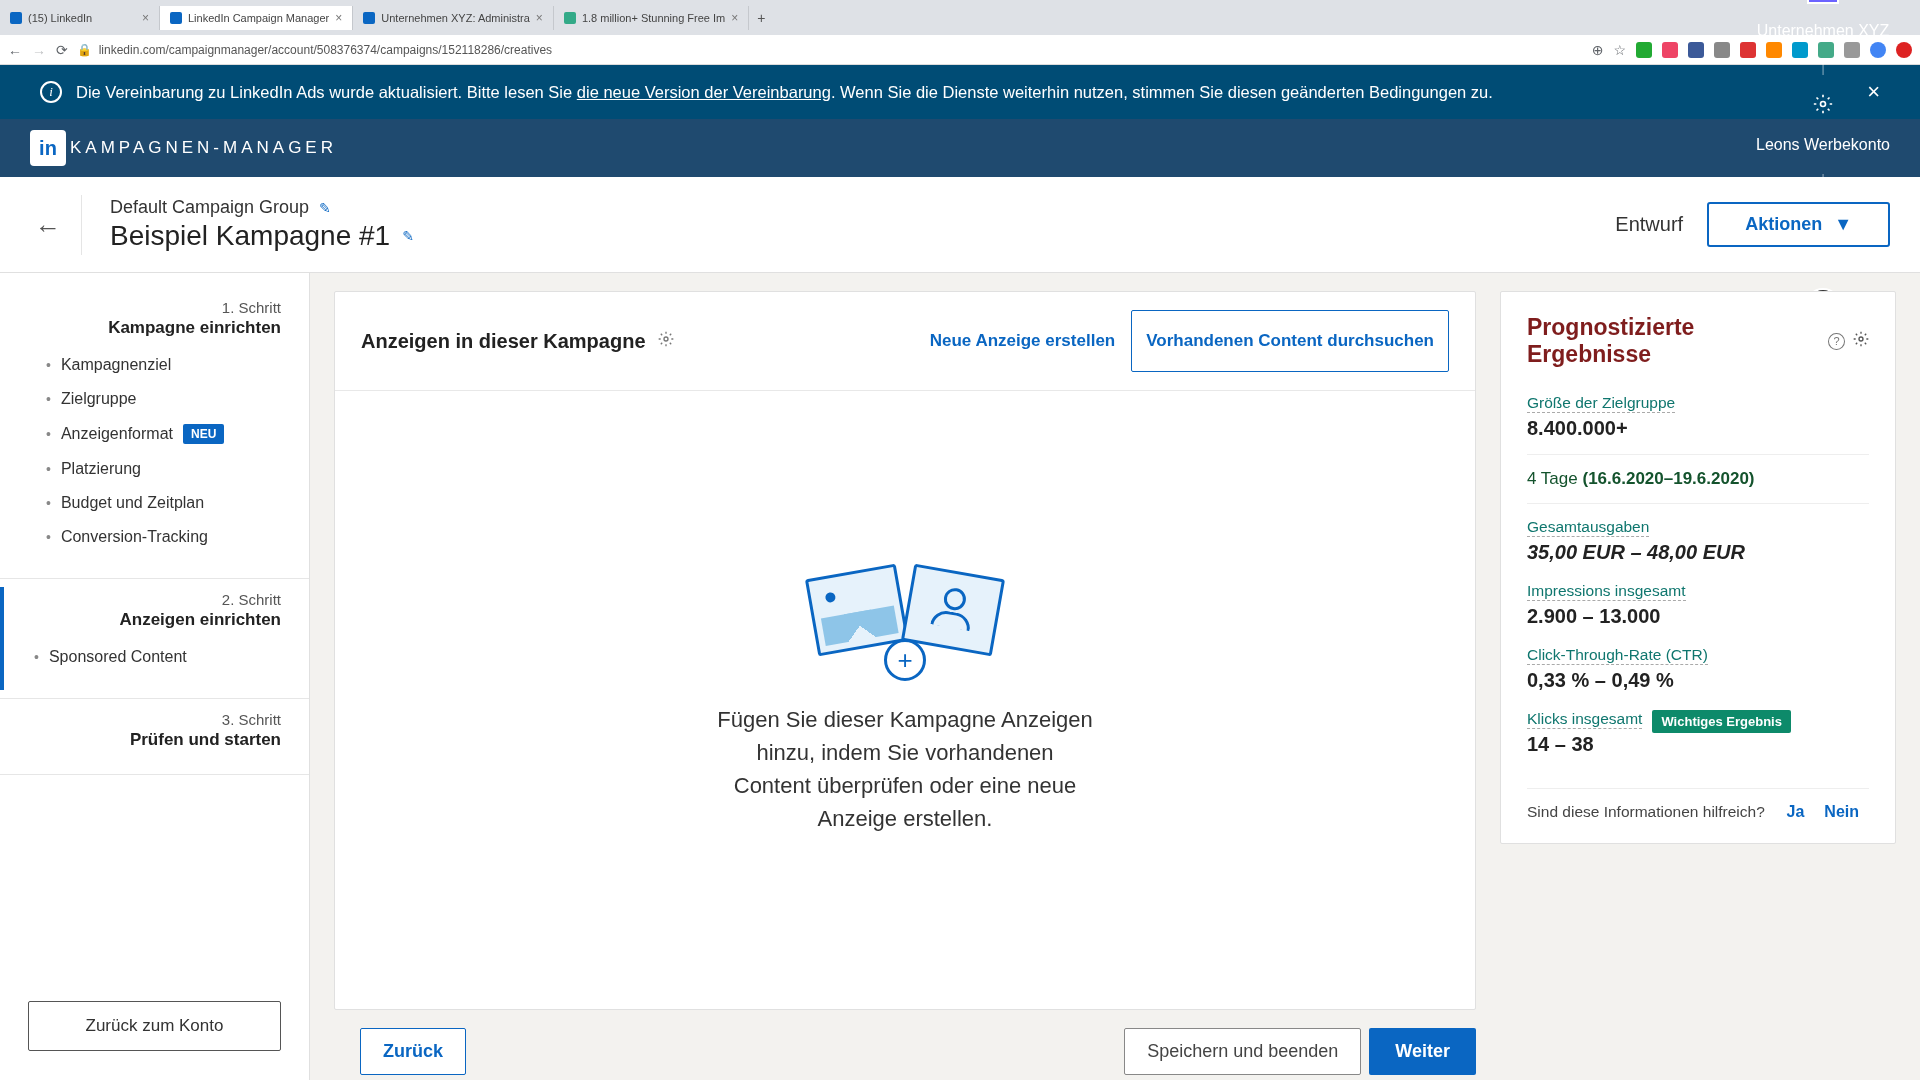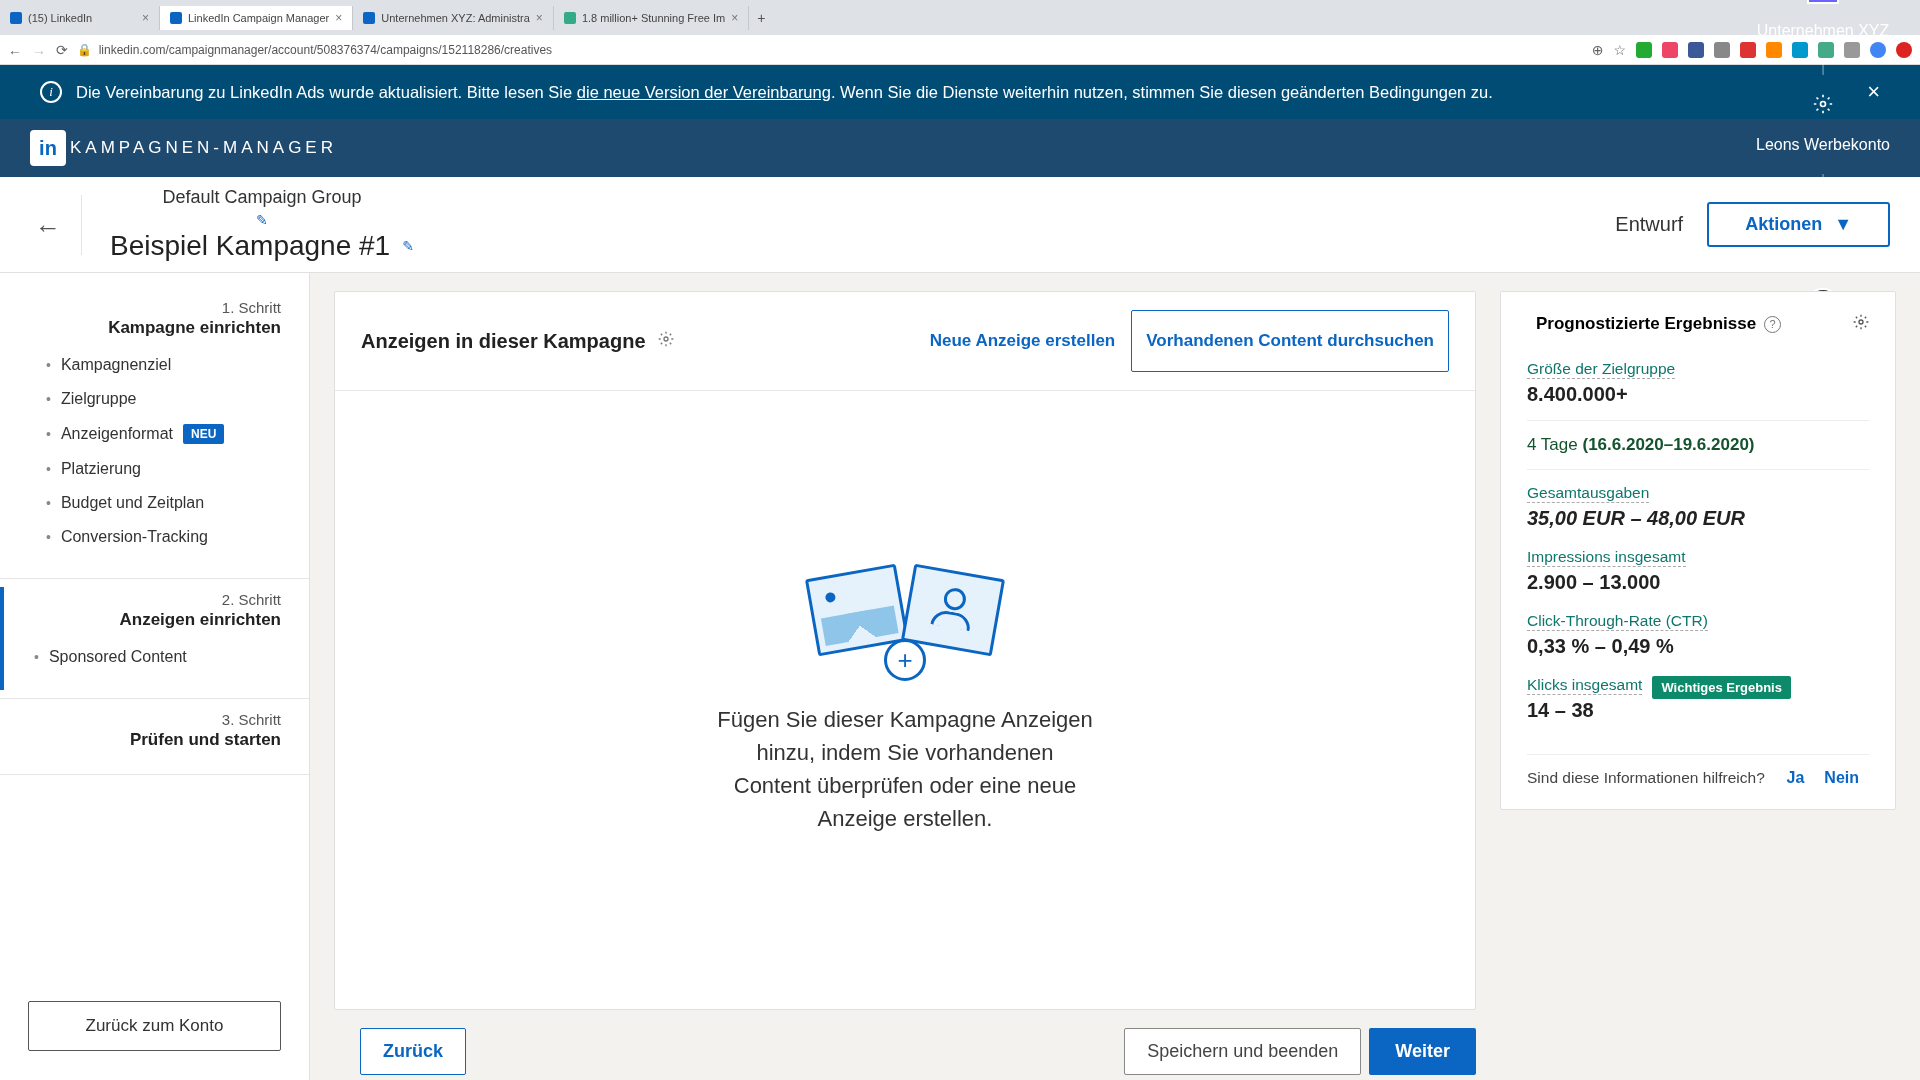--- a/index.html
+++ b/index.html
@@ -37,21 +37,21 @@
 .gear-btn { color: #fff; cursor: pointer; }
 .help-btn { width: 26px; height: 26px; border: 2px solid #fff; border-radius: 50%; display: flex; align-items: center; justify-content: center; font-size: 15px; cursor: pointer; }
 .avatar { width: 36px; height: 36px; border-radius: 50%; border: 2px solid #fff; background: #333 center/cover; overflow:hidden; display:flex; align-items:center; justify-content:center;}
 .avatar svg{width:100%;height:100%;}
 
 
 .sub-header { background: #fff; height: 96px; display: flex; align-items: center; padding: 0 30px; border-bottom: 1px solid #e0e0e0; }
 .back-arrow { font-size: 26px; color: #555; cursor: pointer; padding: 0 20px 0 5px; }
 .sh-divider { width: 1px; height: 60px; background: #e5e5e5; margin-right: 28px; }
 .campaign-info { display: flex; flex-direction: column; gap: 2px; }
-.campaign-group { font-size: 18px; color: #333; display: flex; align-items: center; gap: 4px; flex-direction: column; }
+.campaign-group { font-size: 18px; color: #333; display: flex; align-items: center; gap: 10px; }
 .campaign-name { font-size: 28px; font-weight: 400; color: #222; display: flex; align-items: center; gap: 12px; }
 .edit-icon { color: #0a66c2; font-size: 14px; cursor: pointer; }
 .sub-header-right { margin-left: auto; display: flex; align-items: center; gap: 24px; }
 .draft-label { font-size: 20px; color: #333; }
 .actions-btn { border: 2px solid #0a66c2; color: #0a66c2; background: #fff; padding: 10px 36px; font-size: 18px; font-weight: 600; border-radius: 3px; cursor: pointer; display: flex; align-items: center; gap: 12px; }
 
 
 .main { display: flex; height: calc(1080px - 24px - 30px - 52px - 58px - 96px); }
 
 
@@ -92,21 +92,21 @@
 .footer-btns { display: flex; gap: 8px; margin-top: 18px; padding-left: 26px; }
 .footer-btns .spacer { flex: 1; }
 .btn-outline-blue { border: 1.5px solid #0a66c2; color: #0a66c2; background: #fff; padding: 12px 22px; font-size: 18px; font-weight: 600; cursor: pointer; border-radius: 2px; }
 .btn-outline-gray { border: 1.5px solid #888; color: #444; background: #fff; padding: 12px 22px; font-size: 18px; font-weight: 500; cursor: pointer; border-radius: 2px; }
 .btn-primary { border: none; color: #fff; background: #0a66c2; padding: 12px 26px; font-size: 18px; font-weight: 600; cursor: pointer; border-radius: 2px; }
 
 
 .right-panel { width: 420px; padding: 18px 24px 18px 0; }
 .forecast { background: #fff; border: 1px solid #e0e0e0; border-radius: 2px; padding: 22px 26px; }
 .forecast-header { display: flex; align-items: center; gap: 8px; margin-bottom: 22px; }
-.forecast-title { font-size: 17px; font-weight: 600; color: #000000; margin-left: 9px; }
+.forecast-title { font-size: 23px; font-weight: 600; color: #7f1d1d; }
 .help-sm { width: 17px; height: 17px; border: 1.5px solid #777; color: #777; border-radius: 50%; display: flex; align-items: center; justify-content: center; font-size: 11px; }
 .forecast-header .gear-small { margin-left: auto; }
 .forecast-row { padding: 14px 0; border-top: 1px solid #eee; }
 .forecast-row.first { border-top: none; padding-top: 4px;}
 .metric-label { font-size: 15.5px; color: #0f766e; border-bottom: 1px dashed #aaa; display: inline-block; margin-bottom: 4px; }
 .metric-value { font-size: 20px; font-weight: 700; color: #222; }
 .metric-value.italic { font-style: italic; }
 .date-row { font-size: 17px; color: #14532d; }
 .date-row .bold { font-weight: 700; }
 .important-badge { background: #0d8a6a; color: #fff; font-size: 13px; font-weight: 700; padding: 4px 9px; border-radius: 2px; margin-left: 10px; }

